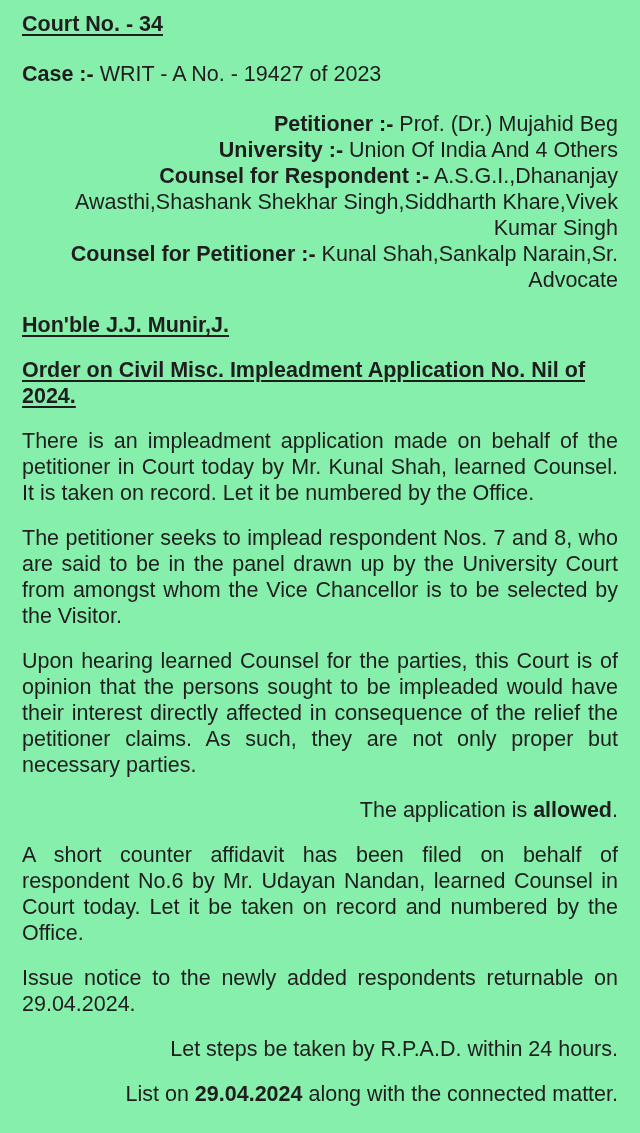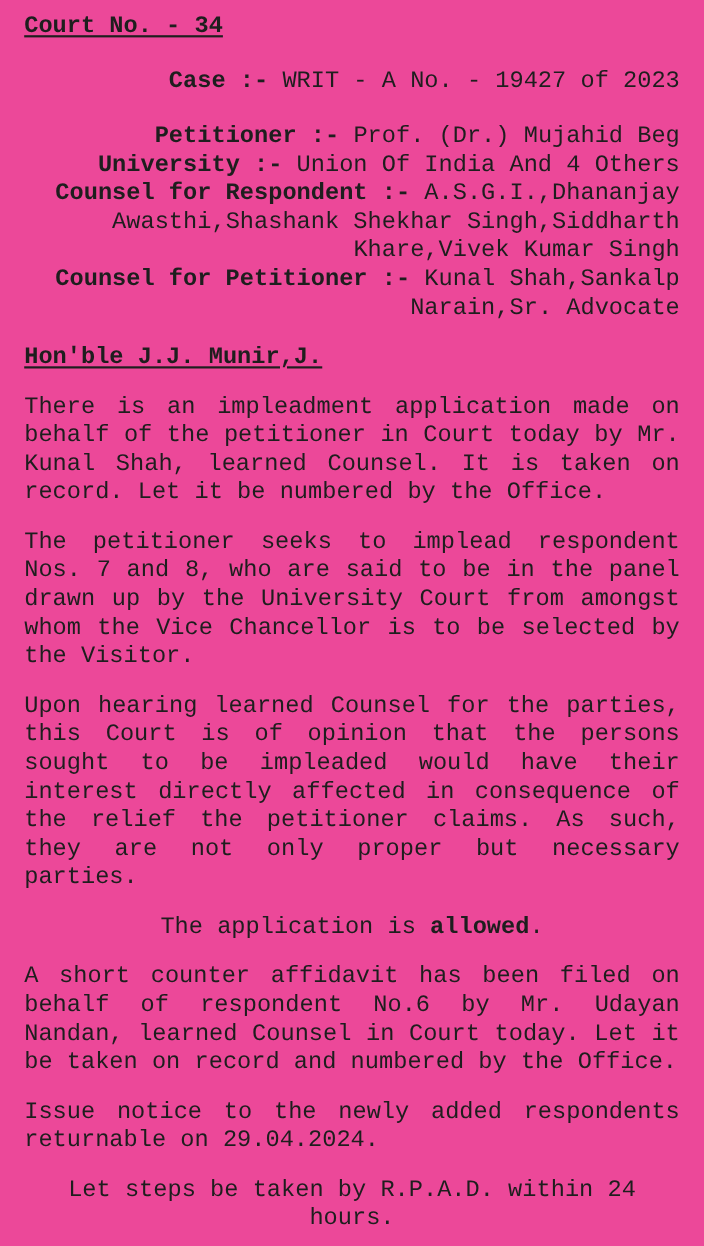--- a/index.html
+++ b/index.html
@@ -4,73 +4,74 @@
 <style>
   html, body {
     margin: 0;
     padding: 0;
     background: #ffffff;
   }
   .page {
     box-sizing: border-box;
     width: 640px;
     height: 1133px;
-    background: #ec4899;
+    background: #86efac;
     color: #1e1e1e;
     padding: 11px 22px 0 22px;
-    font-family: Liberation Mono, monospace;
+    font-family: Liberation Sans, sans-serif;
     font-size: 21.5px;
     line-height: 26px;
     overflow: hidden;
   }
   .heading {
     font-weight: bold;
     text-decoration: underline;
     text-decoration-thickness: 2px;
     text-underline-offset: 3px;
     margin: 0 0 19px 0;
   }
   .heading.gap-lg { margin-bottom: 24px; }
   .meta-line {
     margin: 0 0 24px 0;
-    text-align: right;
+    text-align: left;
   }
   .party-block {
     margin: 0 0 19px 0;
     text-align: right;
   }
   .party-block p { margin: 0; }
   .b { font-weight: bold; }
   .para {
     margin: 0 0 19px 0;
     text-align: justify;
   }
   .plain {
     margin: 0 0 19px 0;
-    text-align: center;
+    text-align: right;
   }
 </style>
 </head>
 <body>
 
 <div class="page">
 
   <div class="heading gap-lg">Court No. - 34</div>
 
   <p class="meta-line"><span class="b">Case :-</span> <span>WRIT - A No. - 19427 of 2023</span></p>
 
   <div class="party-block">
     <p><span class="b">Petitioner :-</span> <span>Prof. (Dr.) Mujahid Beg</span></p>
     <p><span class="b">University :-</span> <span>Union Of India And 4 Others</span></p>
     <p><span class="b">Counsel for Respondent :-</span> <span>A.S.G.I.,Dhananjay Awasthi,Shashank Shekhar Singh,Siddharth Khare,Vivek Kumar Singh</span></p>
     <p><span class="b">Counsel for Petitioner :-</span> <span>Kunal Shah,Sankalp Narain,Sr. Advocate</span></p>
   </div>
 
   <div class="heading">Hon'ble J.J. Munir,J.</div>
 
+  <div class="heading">Order on Civil Misc. Impleadment Application No. Nil of 2024.</div>
 
   <p class="para">There is an impleadment application made on behalf of the petitioner in Court today by Mr. Kunal Shah, learned Counsel. It is taken on record. Let it be numbered by the Office.</p>
 
   <p class="para">The petitioner seeks to implead respondent Nos. 7 and 8, who are said to be in the panel drawn up by the University Court from amongst whom the Vice Chancellor is to be selected by the Visitor.</p>
 
   <p class="para">Upon hearing learned Counsel for the parties, this Court is of opinion that the persons sought to be impleaded would have their interest directly affected in consequence of the relief the petitioner claims. As such, they are not only proper but necessary parties.</p>
 
   <p class="plain"><span>The application is </span><span class="b">allowed</span><span>.</span></p>
 
 

